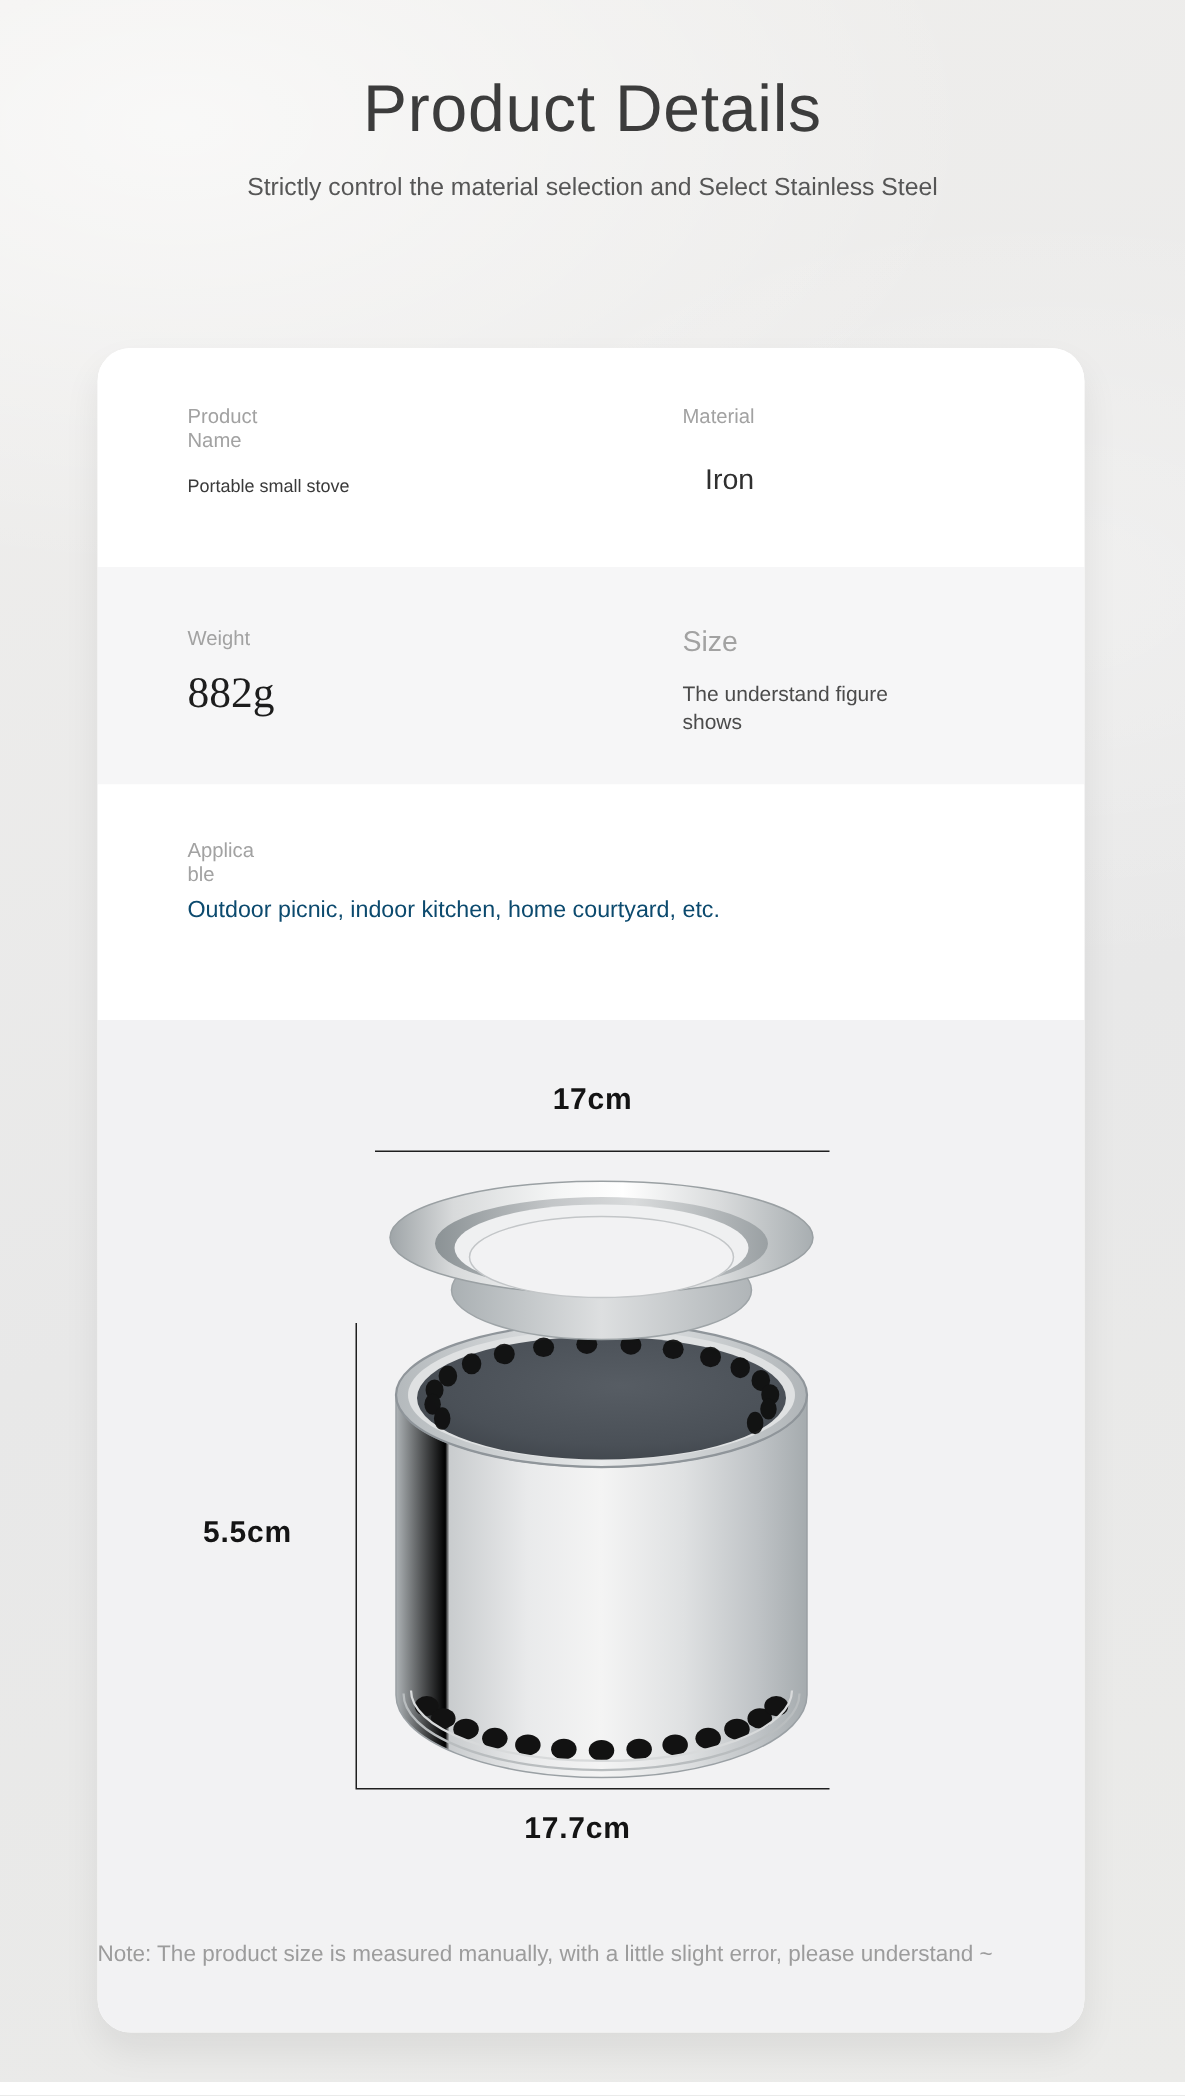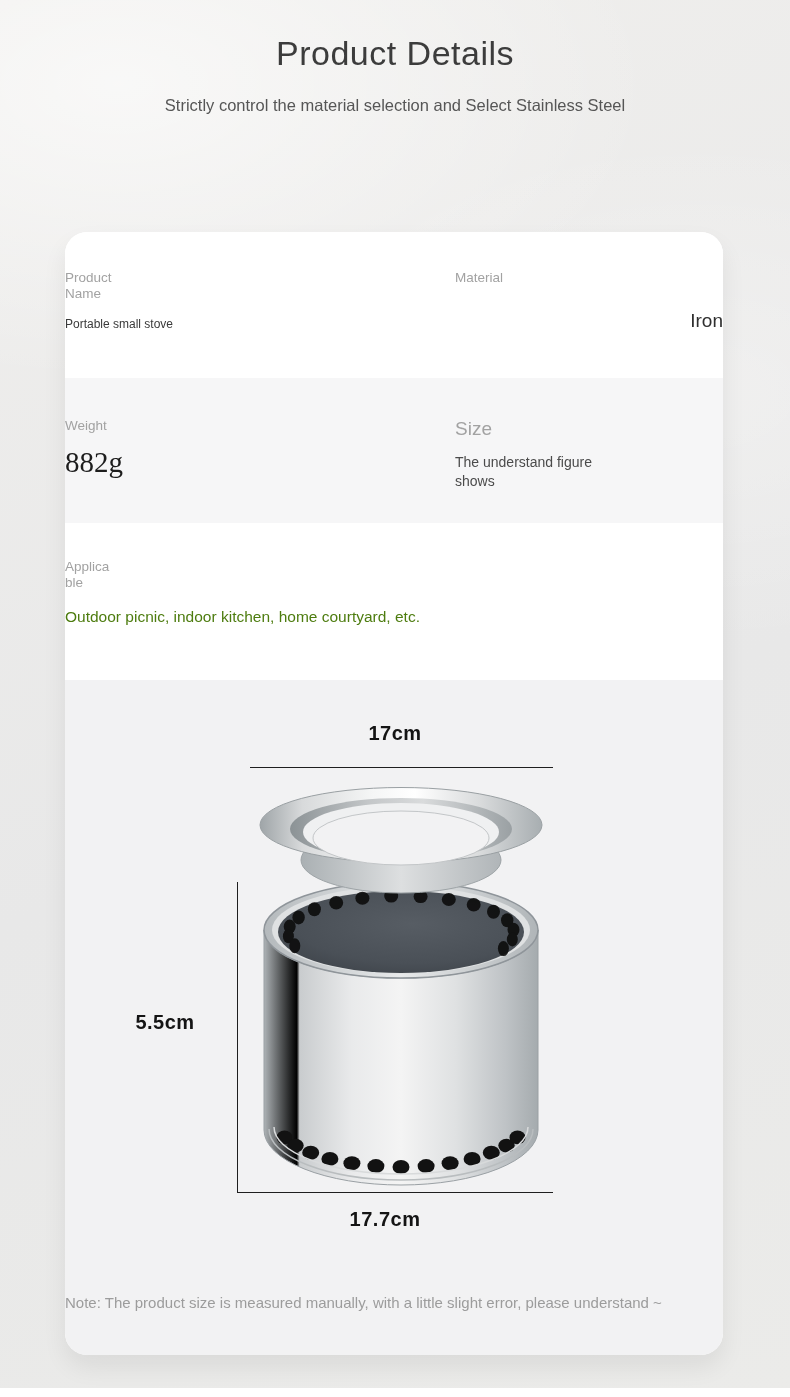--- a/index.html
+++ b/index.html
@@ -11,22 +11,22 @@
     margin: 0 auto;
     overflow: hidden;
     font-family: "Liberation Sans", "DejaVu Sans", sans-serif;
     background:
       radial-gradient(900px 500px at 15% 6%, rgba(255,255,255,.60), rgba(255,255,255,0) 60%),
       radial-gradient(700px 420px at 88% 28%, rgba(255,255,255,.28), rgba(255,255,255,0) 62%),
       linear-gradient(160deg, #f0efed 0%, #e8e8e8 55%, #ebebe9 100%);
   }
   header { text-align: center; }
   .title {
-    padding-top: 32px;
-    font-size: 34px;
+    padding-top: 52px;
+    font-size: 44px;
     line-height: 42px;
     font-weight: 400;
     color: var(--title_color, #3c3c3c);
     letter-spacing: 0.5px;
   }
   .subtitle {
     margin-top: 22px;
     font-size: 16.5px;
     color: var(--subtitle_color, #565656);
   }
@@ -36,38 +36,38 @@
     width: 658px; height: 1123px;
     background: var(--card_bg, #ffffff);
     border-radius: 22px;
     box-shadow: 0 12px 24px rgba(0,0,0,0.07);
     overflow: hidden;
   }
   .row { display: flex; }
   .row-1 { height: 146px; background: var(--card_bg, #ffffff); }
   .row-2 { height: 145px; background: var(--band_bg, #f6f6f7); }
   .row-3 { height: 157px; background: var(--card_bg, #ffffff); }
-  .cell-left { width: 390px; }
+  .cell-left { width: 390px; padding-left: 60px; }
   .cell-right { flex: 1; }
   .label {
     color: var(--label_color, #a2a2a2);
     font-size: 13.5px;
     line-height: 1.15;
     margin-top: 38px;
   }
   .label--narrow { width: 50px; word-break: break-all; }
   .label--big { font-size: 19px; margin-top: 40px; }
   .row-2 .label { margin-top: 40px; }
   .row-3 .label { margin-top: 36px; }
   .value { color: var(--value_color, #3a3a3a); }
   .value-name { margin-top: 16px; font-size: 12px; }
-  .value-material { margin-top: 24px; font-size: 19px; color: #2f2f2f; text-align: right; }
+  .value-material { margin-top: 24px; margin-left: 15px; font-size: 19px; color: #2f2f2f; }
   .value-weight { margin-top: 12px; font-size: 29px; font-family: "Liberation Serif", "DejaVu Serif", serif; color: #1d1d1d; }
   .value-size { margin-top: 13px; font-size: 14px; line-height: 1.35; width: 138px; color: #4b4b4b; }
-  .value-applicable { margin-top: 18px; font-size: 15.5px; color: #4d7c0f; }
+  .value-applicable { margin-top: 8px; font-size: 15.5px; color: #0c4a6e; }
   .figure {
     position: relative;
     height: 675px;
     background: var(--figure_bg, #f2f2f3);
   }
   .stove-svg { position: absolute; left: 0; top: 0; }
   .dim {
     position: absolute;
     font-size: 20px;
     font-weight: 700;

